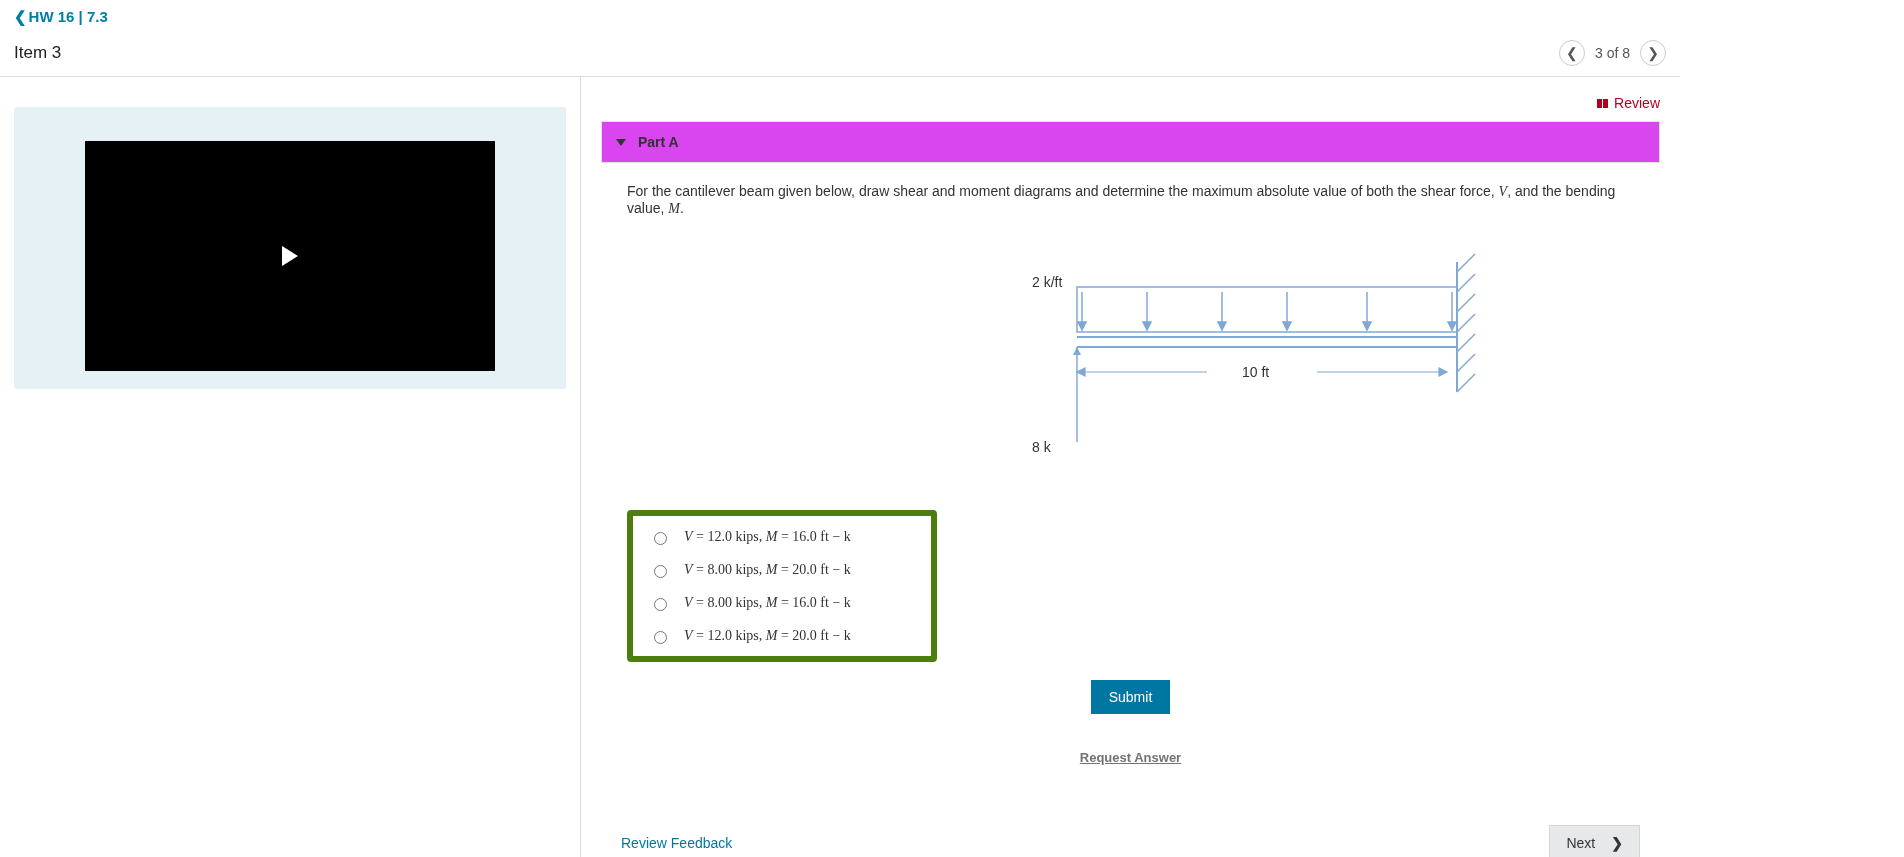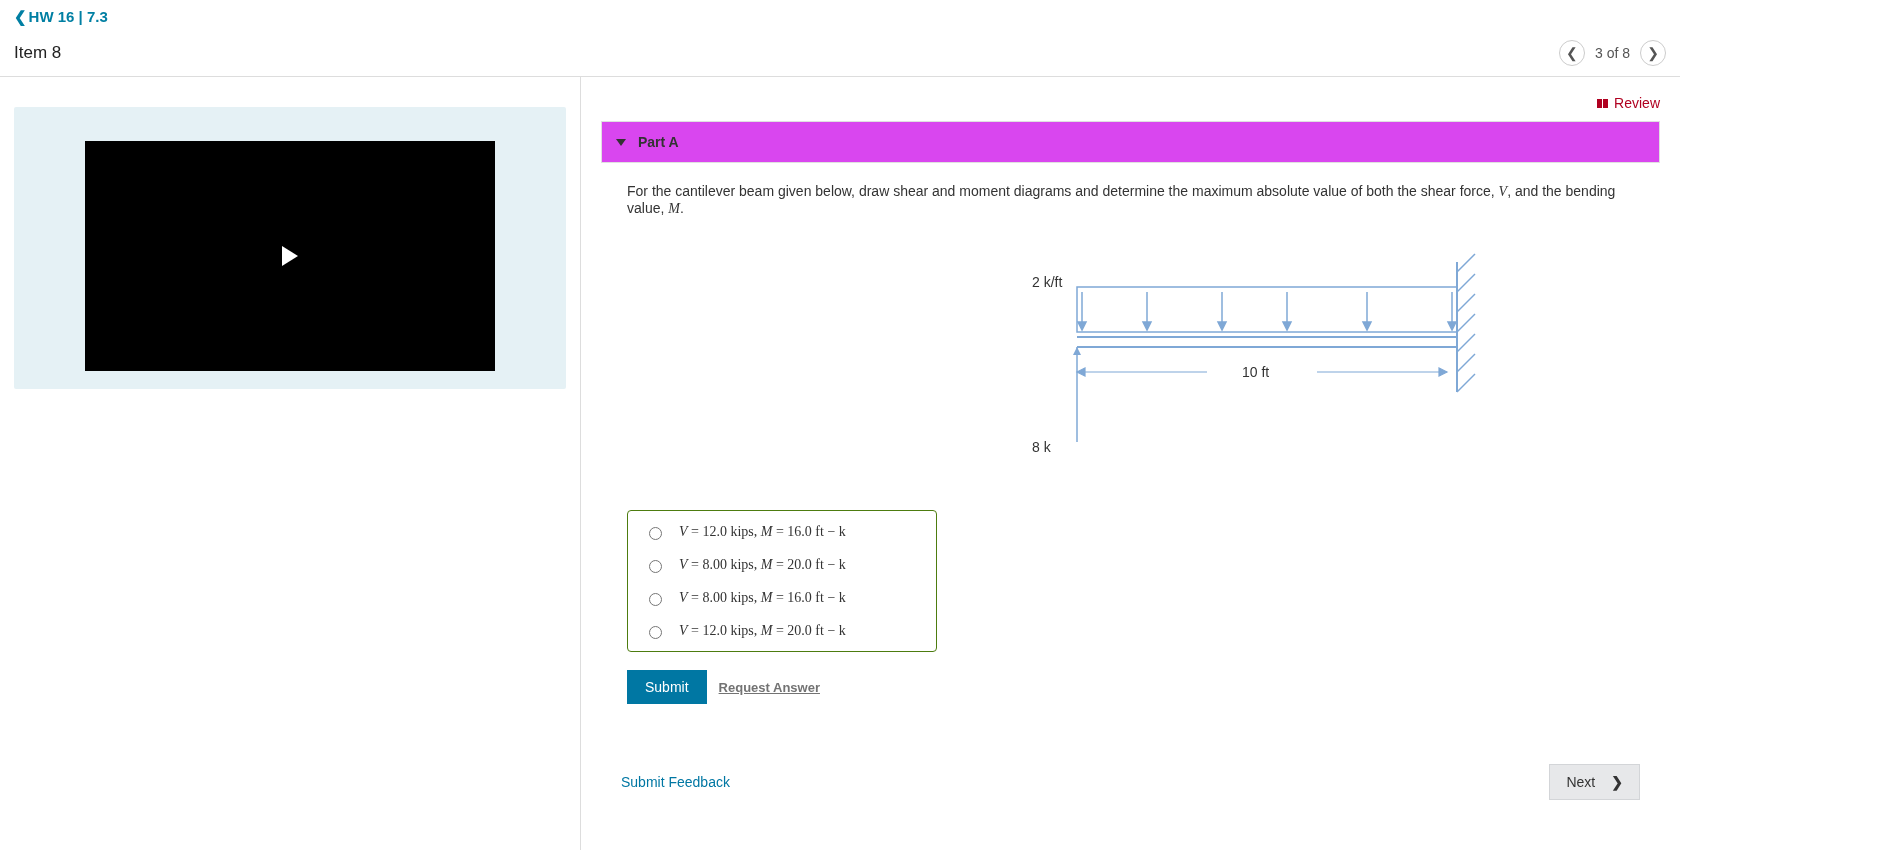--- a/index.html
+++ b/index.html
@@ -97,33 +97,33 @@
   .part-body {
     margin: 0 20px;
     padding: 20px 26px;
   }
   .prompt { font-size: 14px; color: #333; }
   .prompt .mi { font-family: "Times New Roman", serif; font-style: italic; }
   .diagram-wrap {
     margin: 30px 0 30px 400px;
   }
   .choices {
-    border: 1px solid #4d7c0f;
+    border: 6px solid #4d7c0f;
     border-radius: 4px;
     width: 310px;
     padding: 4px 0;
   }
   .choice-row {
     display: flex; align-items: center; gap: 14px;
     padding: 8px 16px;
     font-size: 14px;
   }
   .choice-row .mi { font-family: "Times New Roman", serif; font-style: italic; }
   .choice-row .rm { font-family: "Times New Roman", serif; }
-  .actions { margin-top: 18px; display: flex; align-items: center; gap: 12px; }
+  .actions { margin-top: 18px; display: flex; align-items: center; gap: 36px; flex-direction: column; }
   .submit-btn {
     background: #0077a3; color: #fff; border: none;
     padding: 9px 18px; font-size: 14px; cursor: pointer;
   }
   .req-link { color: #737373; font-size: 13px; font-weight: bold; text-decoration: underline; cursor: pointer; }
   .bottom-bar {
     display: flex; justify-content: space-between; align-items: center;
     padding: 40px 40px 10px 40px;
   }
   .feedback-link { color: #0077a3; font-size: 14px; text-decoration: none; cursor: pointer; }
@@ -137,21 +137,21 @@
 </head>
 <body>
 
 <div class="page">
 
   <div class="top-link">
     <a href="#"><span class="chev">❮</span><span>HW 16 | 7.3</span></a>
   </div>
 
   <div class="item-bar">
-    <div class="item-title">Item 8</div>
+    <div class="item-title">Item 3</div>
     <div class="nav-right">
       <div class="circ-btn">❮</div>
       <div>3 of 8</div>
       <div class="circ-btn">❯</div>
     </div>
   </div>
 
   <div class="main">
 
     <div class="left-col">
@@ -255,21 +255,21 @@
         </div>
 
         <div class="actions">
           <button class="submit-btn">Submit</button>
           <a class="req-link">Request Answer</a>
         </div>
 
       </div>
 
       <div class="bottom-bar">
-        <a class="feedback-link">Submit Feedback</a>
+        <a class="feedback-link">Review Feedback</a>
         <button class="next-btn">
           <span>Next</span>
           <span class="ch">❯</span>
         </button>
       </div>
 
     </div>
 
   </div>
 

